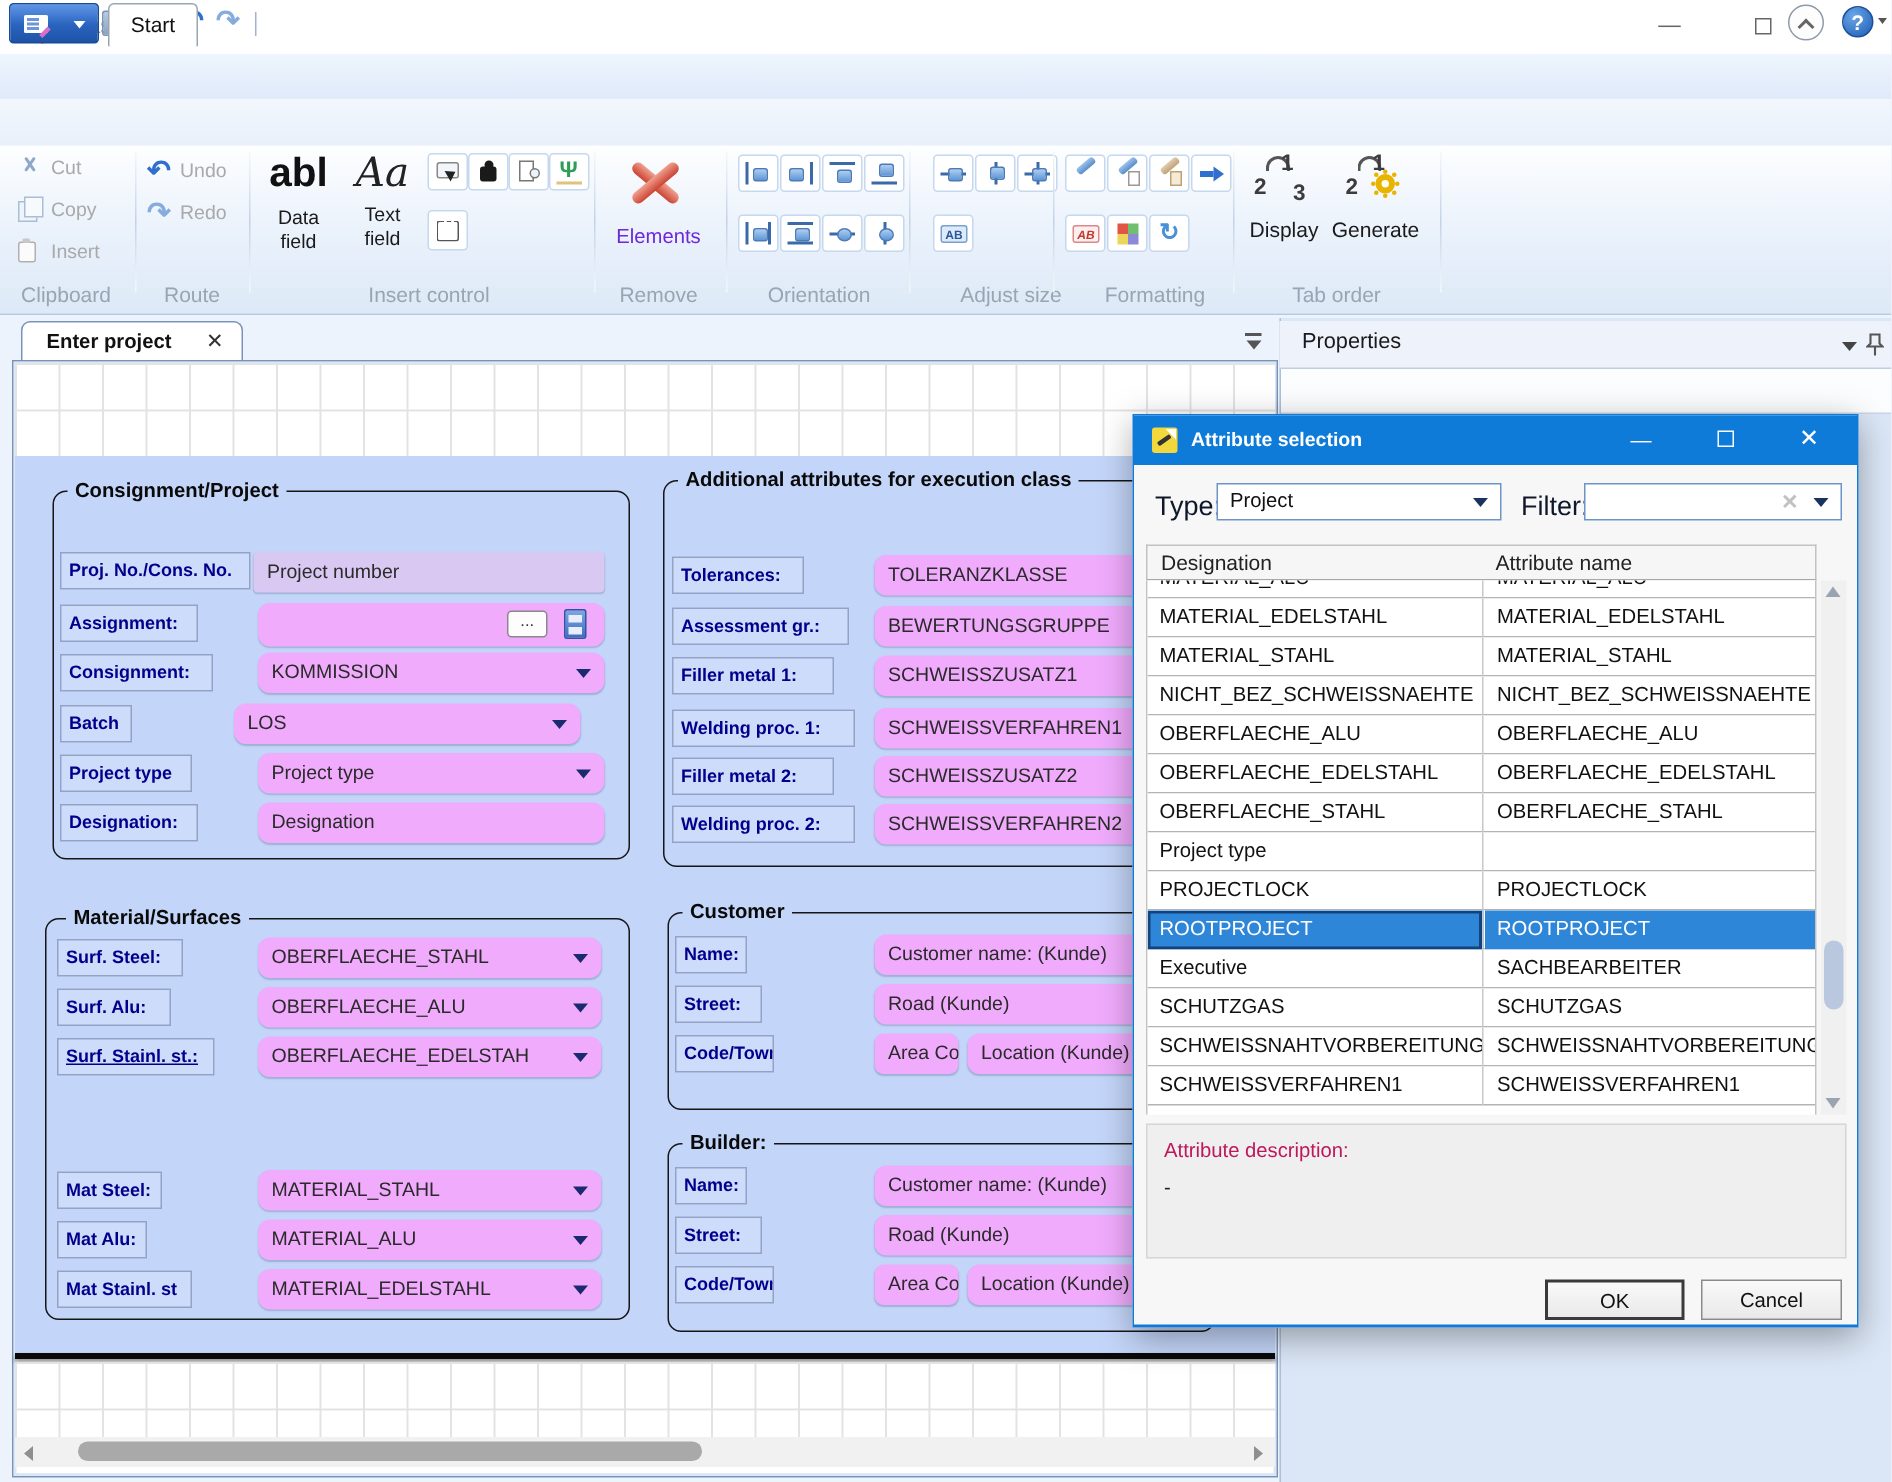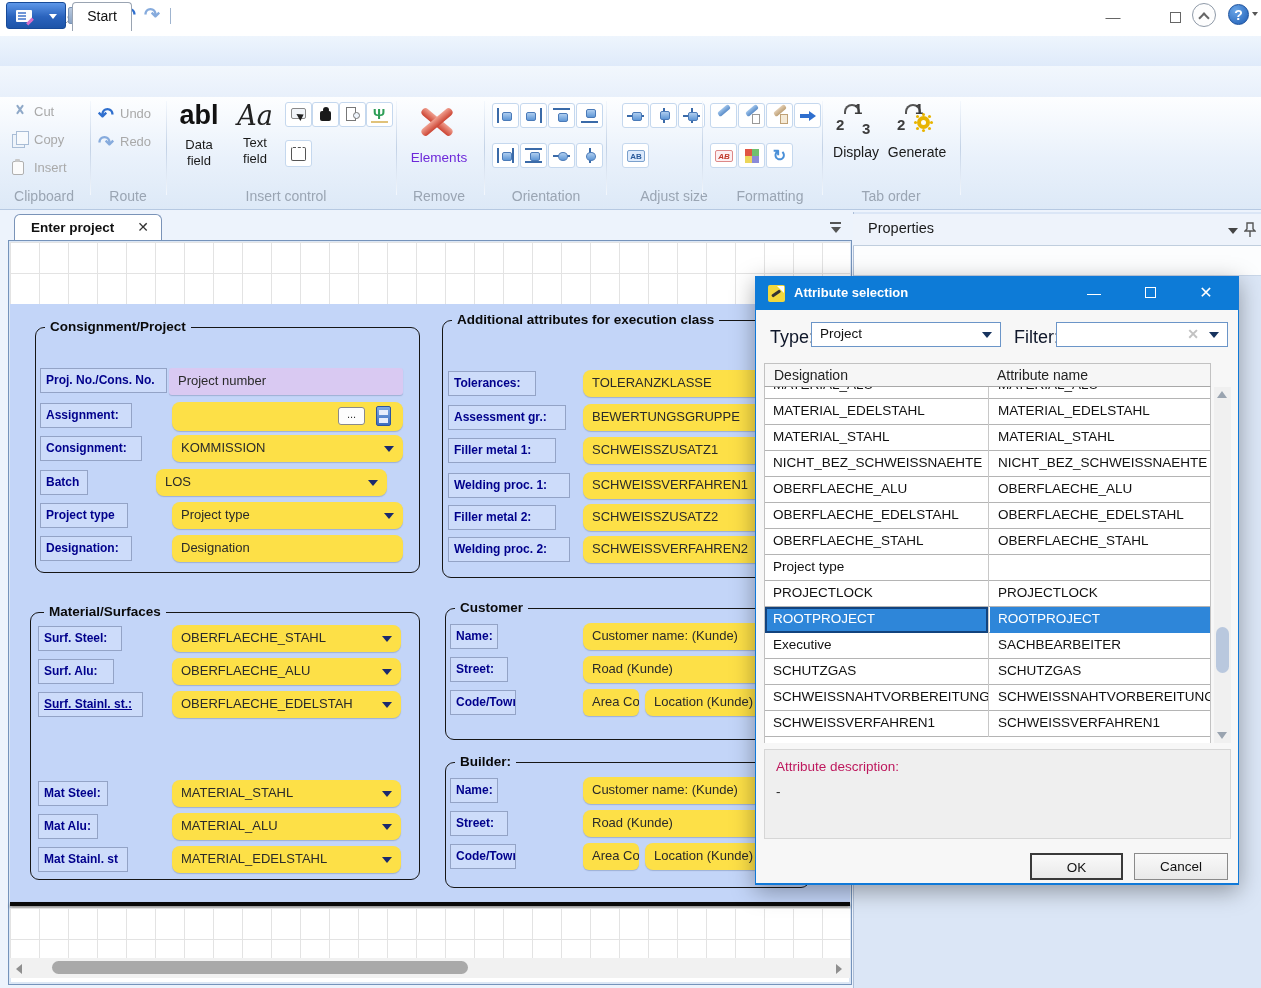--- a/index.html
+++ b/index.html
@@ -97,21 +97,21 @@
   #grid-bot { left:10px; top:908px; width:840px; height:50px; }
   #hscroll { left:10px; top:958px; width:840px; height:20px; background:#f1f1f1; }
   #hs-left { left:16px; top:964px; width:0; height:0; border-top:5px solid transparent; border-bottom:5px solid transparent; border-right:6px solid #8f8f8f; }
   #hs-right { left:836px; top:964px; width:0; height:0; border-top:5px solid transparent; border-bottom:5px solid transparent; border-left:6px solid #8f8f8f; }
   #hs-thumb { left:52px; top:961px; width:416px; height:13px; background:#a9a9a9; border-radius:7px; }
 
   
   .grp { position:absolute; border:1.5px solid #161616; border-radius:9px; }
   .grp-title { position:absolute; font-size:13.5px; font-weight:bold; color:#0a0a0a; background:#c3d5f8; padding:0 5px; white-space:nowrap; }
   .flabel { position:absolute; background:#cddcfa; border:1px solid #93a3c6; color:#00008c; font-weight:bold; font-size:12px; padding:4px 5px 0 5px; white-space:nowrap; overflow:hidden; height:25px; }
-  .ffield { position:absolute; background:#fde047; border-radius:8px; font-size:13px; color:#2a2a2a; padding:5px 9px 0 9px; white-space:nowrap; overflow:hidden; height:27px; box-shadow:0 1px 1px rgba(90,110,150,.35); }
+  .ffield { position:absolute; background:#f0abfc; border-radius:8px; font-size:13px; color:#2a2a2a; padding:5px 9px 0 9px; white-space:nowrap; overflow:hidden; height:27px; box-shadow:0 1px 1px rgba(90,110,150,.35); }
   .ffield.lav { background:#d9c9f2; border-radius:3px; }
   .dd::after { content:""; position:absolute; right:9px; top:11px; border-left:5px solid transparent; border-right:5px solid transparent; border-top:6px solid #1a2a6e; }
   .dd { padding-right:26px; }
   .browse { position:absolute; width:27px; height:18px; border:1px solid #8a8a8a; border-radius:3px; background:#fdfdfd; font-size:11px; color:#333; text-align:center; line-height:12px; }
   .cabinet { position:absolute; width:15px; height:20px; background:linear-gradient(#7ea8e2,#3d6ec0); border:1px solid #2d55a0; border-radius:2px; }
   .cabinet::before { content:""; position:absolute; left:2px; top:3px; width:9px; height:5px; background:#e8eefc; box-shadow:0 8px 0 #e8eefc; }
 
   
   #props { left:853px; top:212px; width:408px; height:776px; background:#dbe6f6; border-left:1px solid #aebfd8; }
   #props-hdr { left:853px; top:214px; width:408px; height:32px; background:#eef3fb; border-bottom:1px solid #c0cede; }

